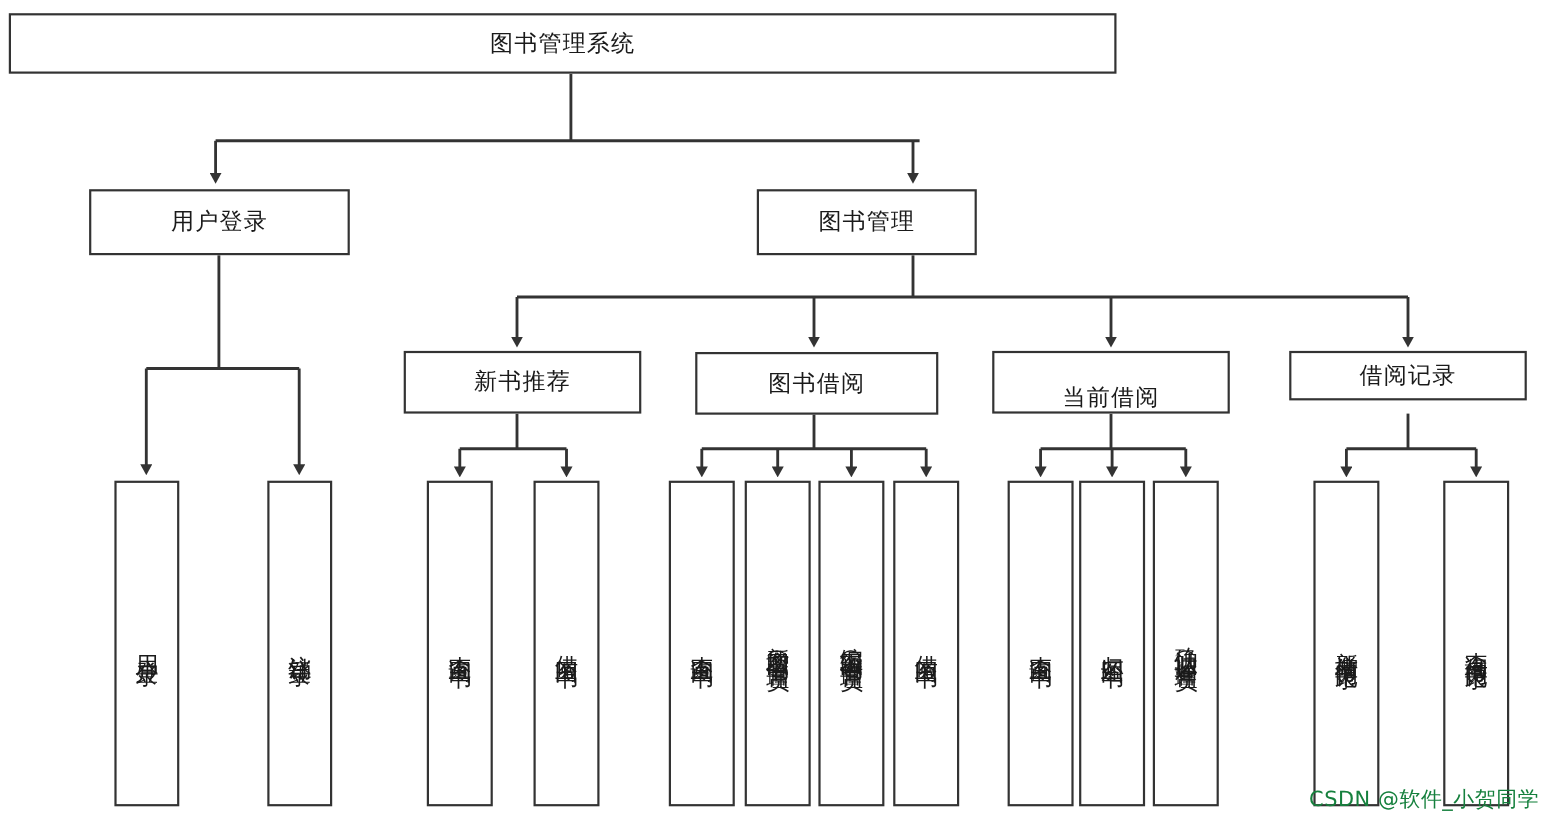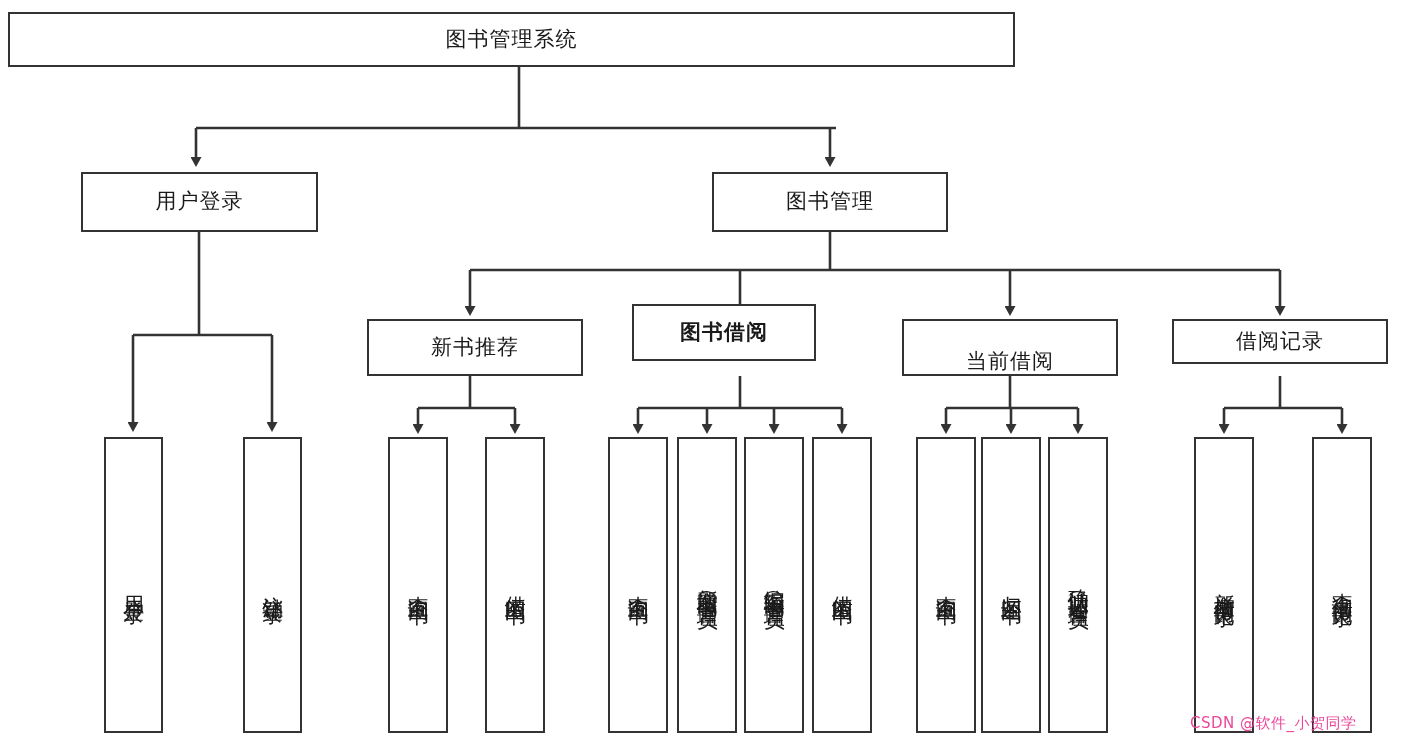--- a/index.html
+++ b/index.html
@@ -46,22 +46,22 @@
     padding: 8px 0;
   }
   .node.vert .vtext {
     writing-mode: vertical-rl;
     text-orientation: upright;
     letter-spacing: 3px;
     white-space: nowrap;
   }
   .watermark {
     position: absolute;
-    font-size: 15px;
-    color: #ec4899;
+    font-size: 19px;
+    color: #15803d;
     white-space: nowrap;
     letter-spacing: 0.5px;
   }
 </style>
 </head>
 <body>
 
 <div id="canvas">
 
   <svg class="edges" viewBox="0 0 1405 747">
@@ -114,28 +114,28 @@
     </g>
   </svg>
 
   <div class="node horiz" style="left:8px; top:12px; width:1007px; height:55px;">
     <span>图书管理系统</span>
   </div>
 
   <div class="node horiz" style="left:81px; top:172px; width:237px; height:60px;">
     <span>用户登录</span>
   </div>
-  <div class="node horiz" style="left:712px; top:172px; width:236px; height:60px;">
+  <div class="node horiz" style="left:688px; top:172px; width:200px; height:60px;">
     <span>图书管理</span>
   </div>
 
   <div class="node horiz" style="left:367px; top:319px; width:216px; height:57px;">
     <span>新书推荐</span>
   </div>
-  <div class="node horiz" style="left:632px; top:304px; width:184px; height:57px;font-weight:bold;">
+  <div class="node horiz" style="left:632px; top:320px; width:221px; height:57px;">
     <span>图书借阅</span>
   </div>
   <div class="node horiz" style="left:902px; top:319px; width:216px; height:57px;align-items:flex-end;">
     <span>当前借阅</span>
   </div>
   <div class="node horiz" style="left:1172px; top:319px; width:216px; height:45px;">
     <span>借阅记录</span>
   </div>
 
   <div class="node vert" style="left:104px; top:437px; width:59px; height:296px;">

